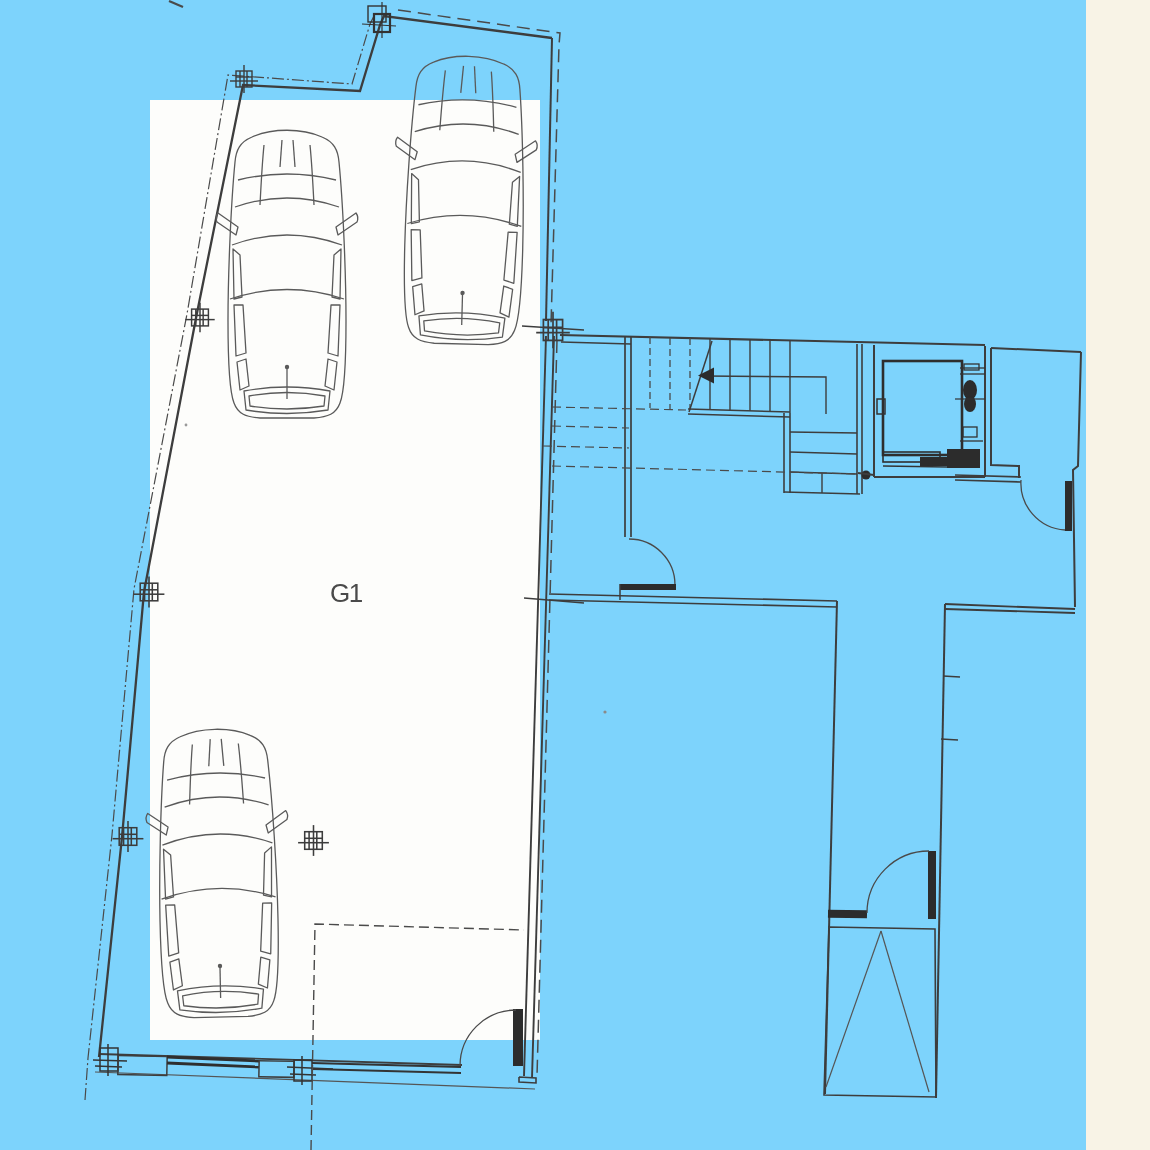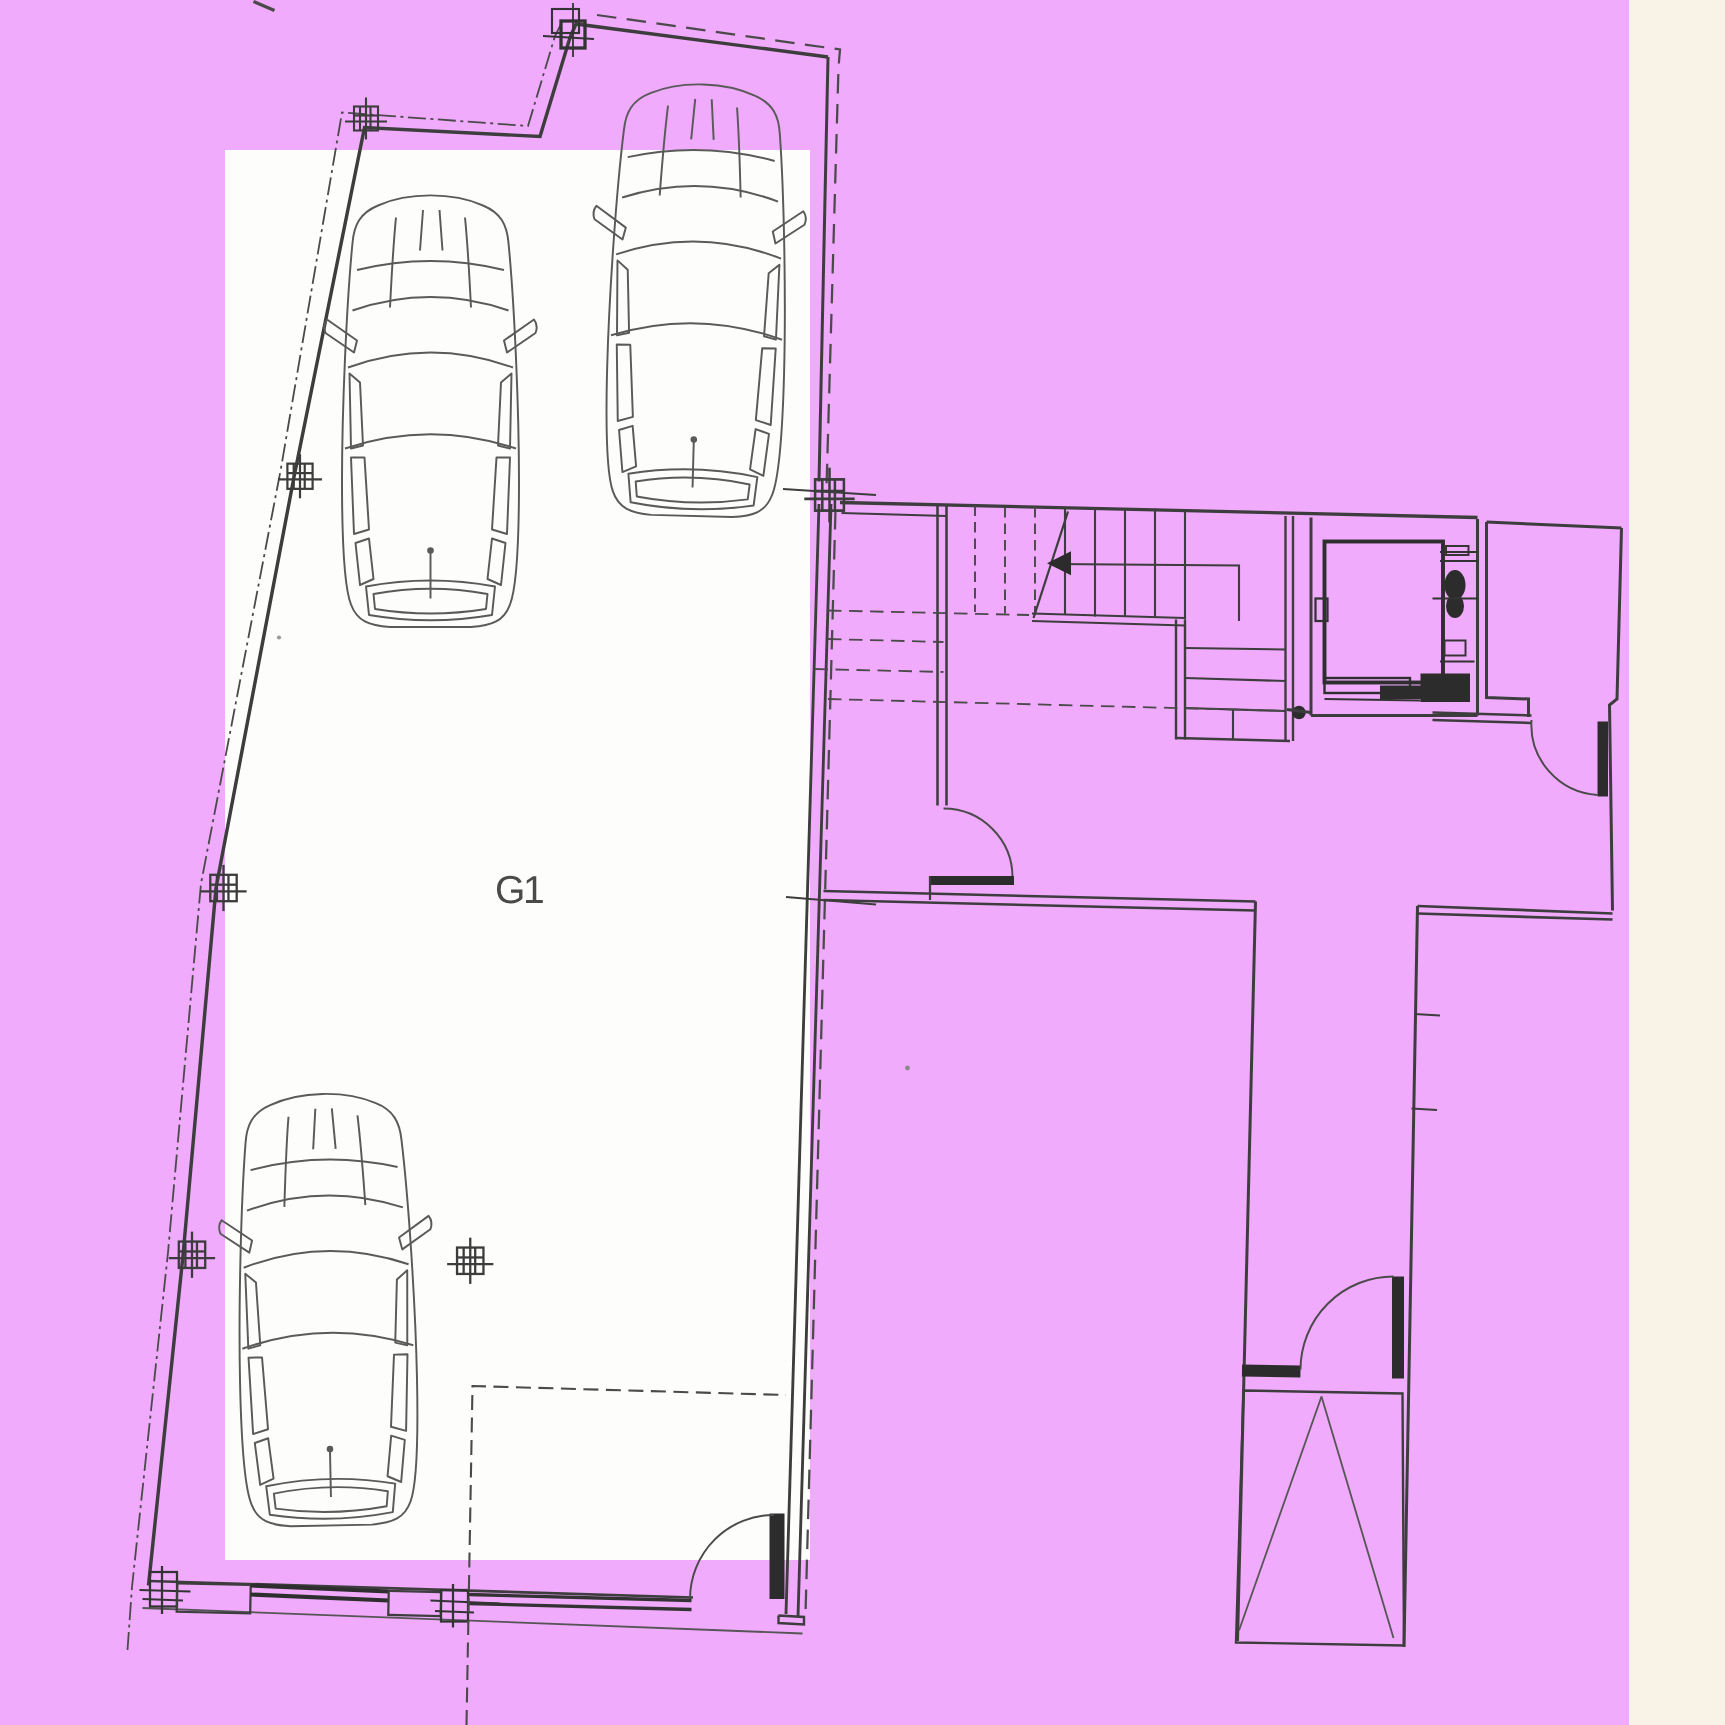--- a/index.html
+++ b/index.html
@@ -1,16 +1,16 @@
 <!DOCTYPE html>
 <html><head>
 <meta charset="utf-8">
 <style>
 html,body{margin:0;padding:0;}
-.page{position:relative;width:1150px;height:1150px;background:#f0abfc;overflow:hidden;font-family:"Liberation Sans",sans-serif;}
+.page{position:relative;width:1150px;height:1150px;background:#7dd3fc;overflow:hidden;font-family:"Liberation Sans",sans-serif;}
 svg{position:absolute;left:0;top:0;}
 </style>
 </head>
 <body>
 <div class="page">
 <svg width="1150" height="1150" viewBox="0 0 1150 1150" fill="none" stroke-linecap="butt">
 <defs>
 <g id="col" stroke="#3c3c3c" stroke-width="1.4" fill="none">
 <rect x="-8" y="-8" width="16" height="16"></rect>
 <line x1="-4" y1="-8" x2="-4" y2="8"></line>

